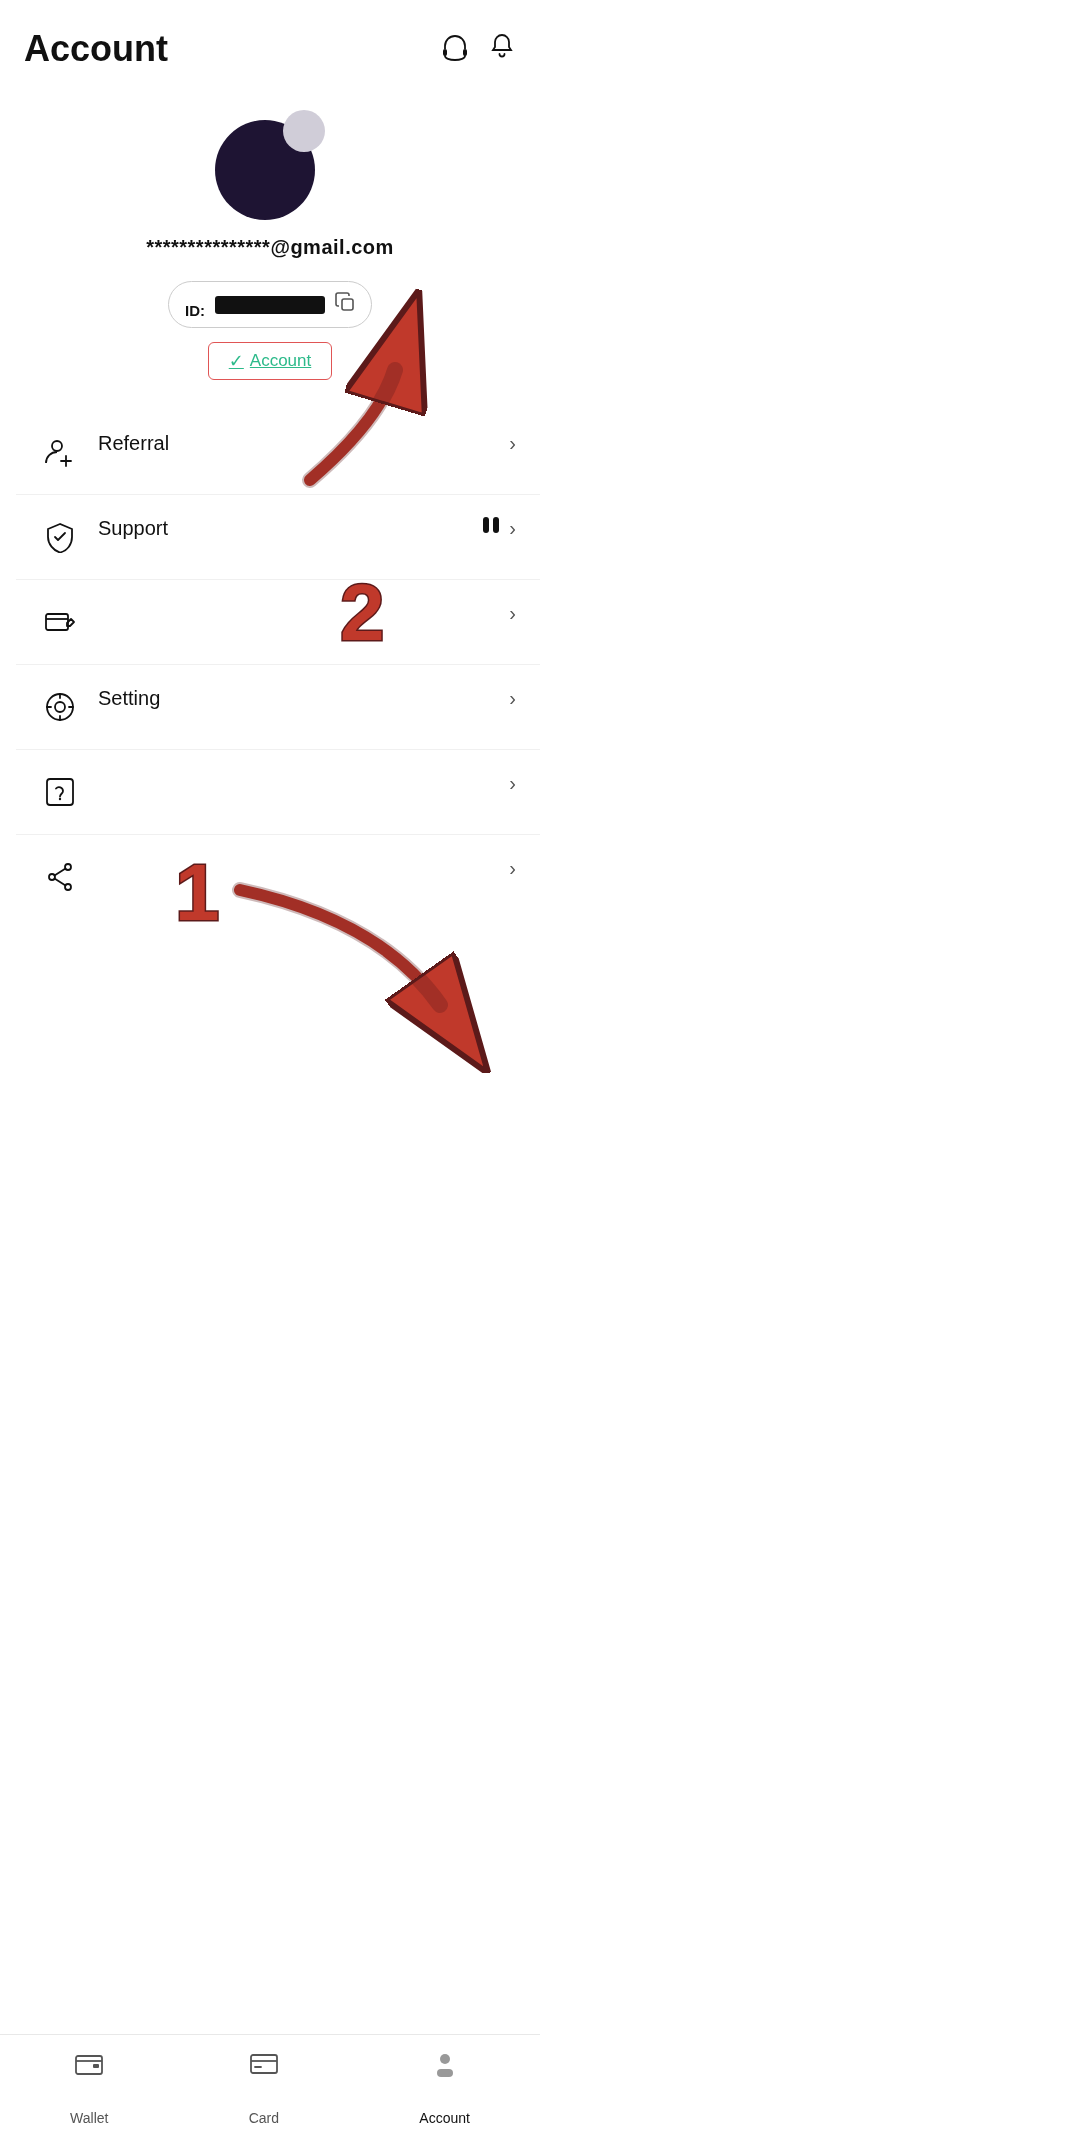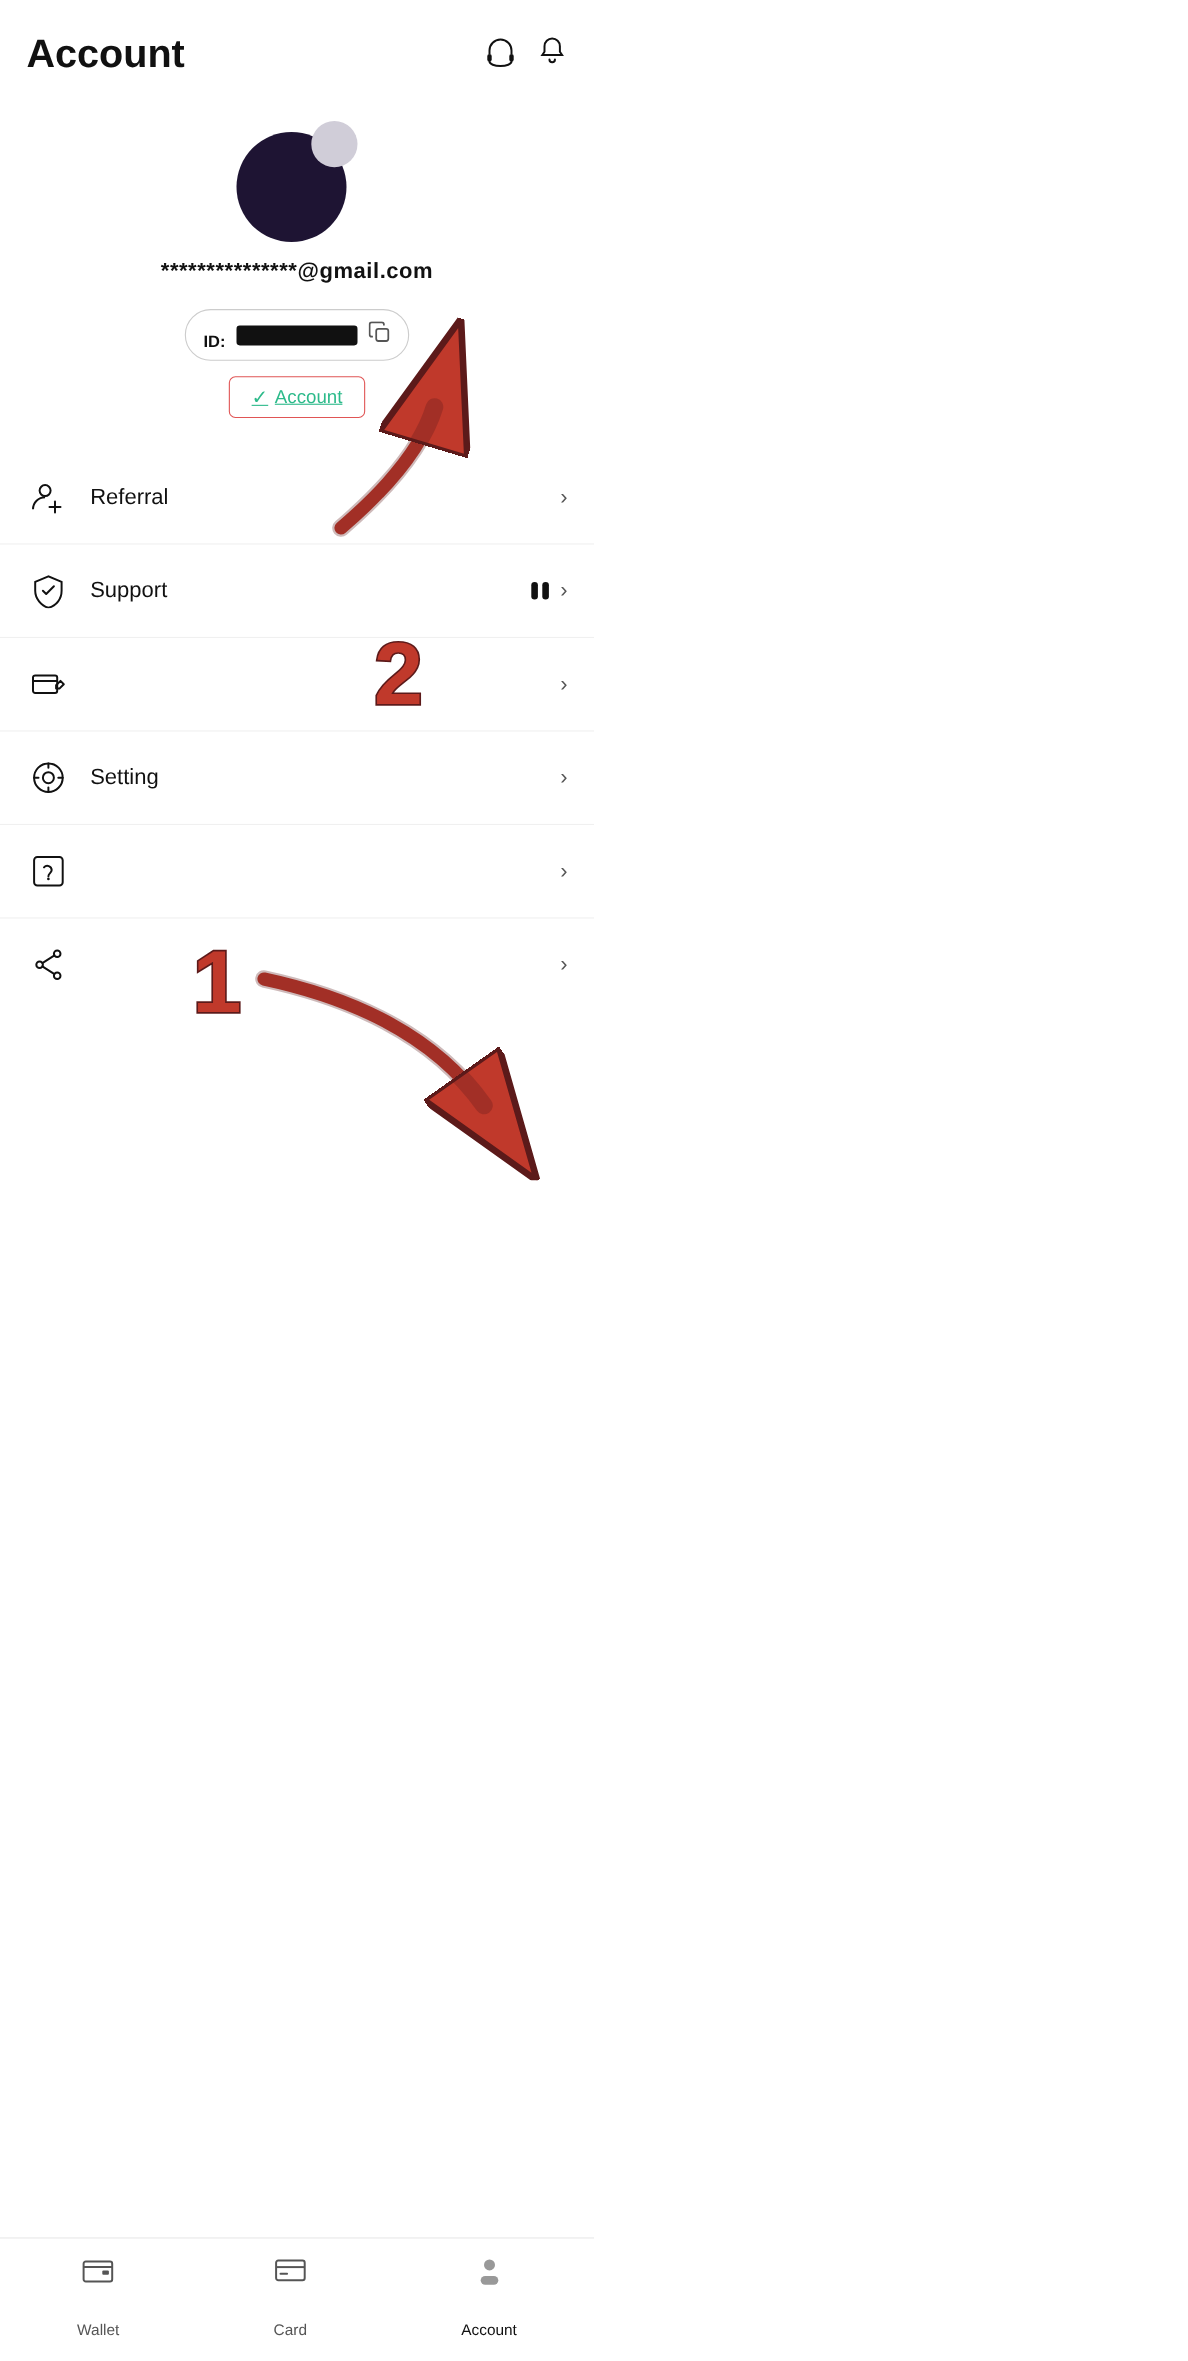--- a/index.html
+++ b/index.html
@@ -133,25 +133,25 @@
       color: #2cba8a;
     }
 
     
     .menu-list {
       padding: 10px 0;
     }
 
     .menu-item {
       display: flex;
-      align-items: center;
       padding: 22px 24px;
       border-bottom: 1px solid #f0f0f0;
       cursor: pointer;
       position: relative;
+      margin-left: 16px;
     }
 
     .menu-item:last-child {
       border-bottom: none;
     }
 
     .menu-icon {
       width: 40px;
       height: 40px;
       display: flex;

